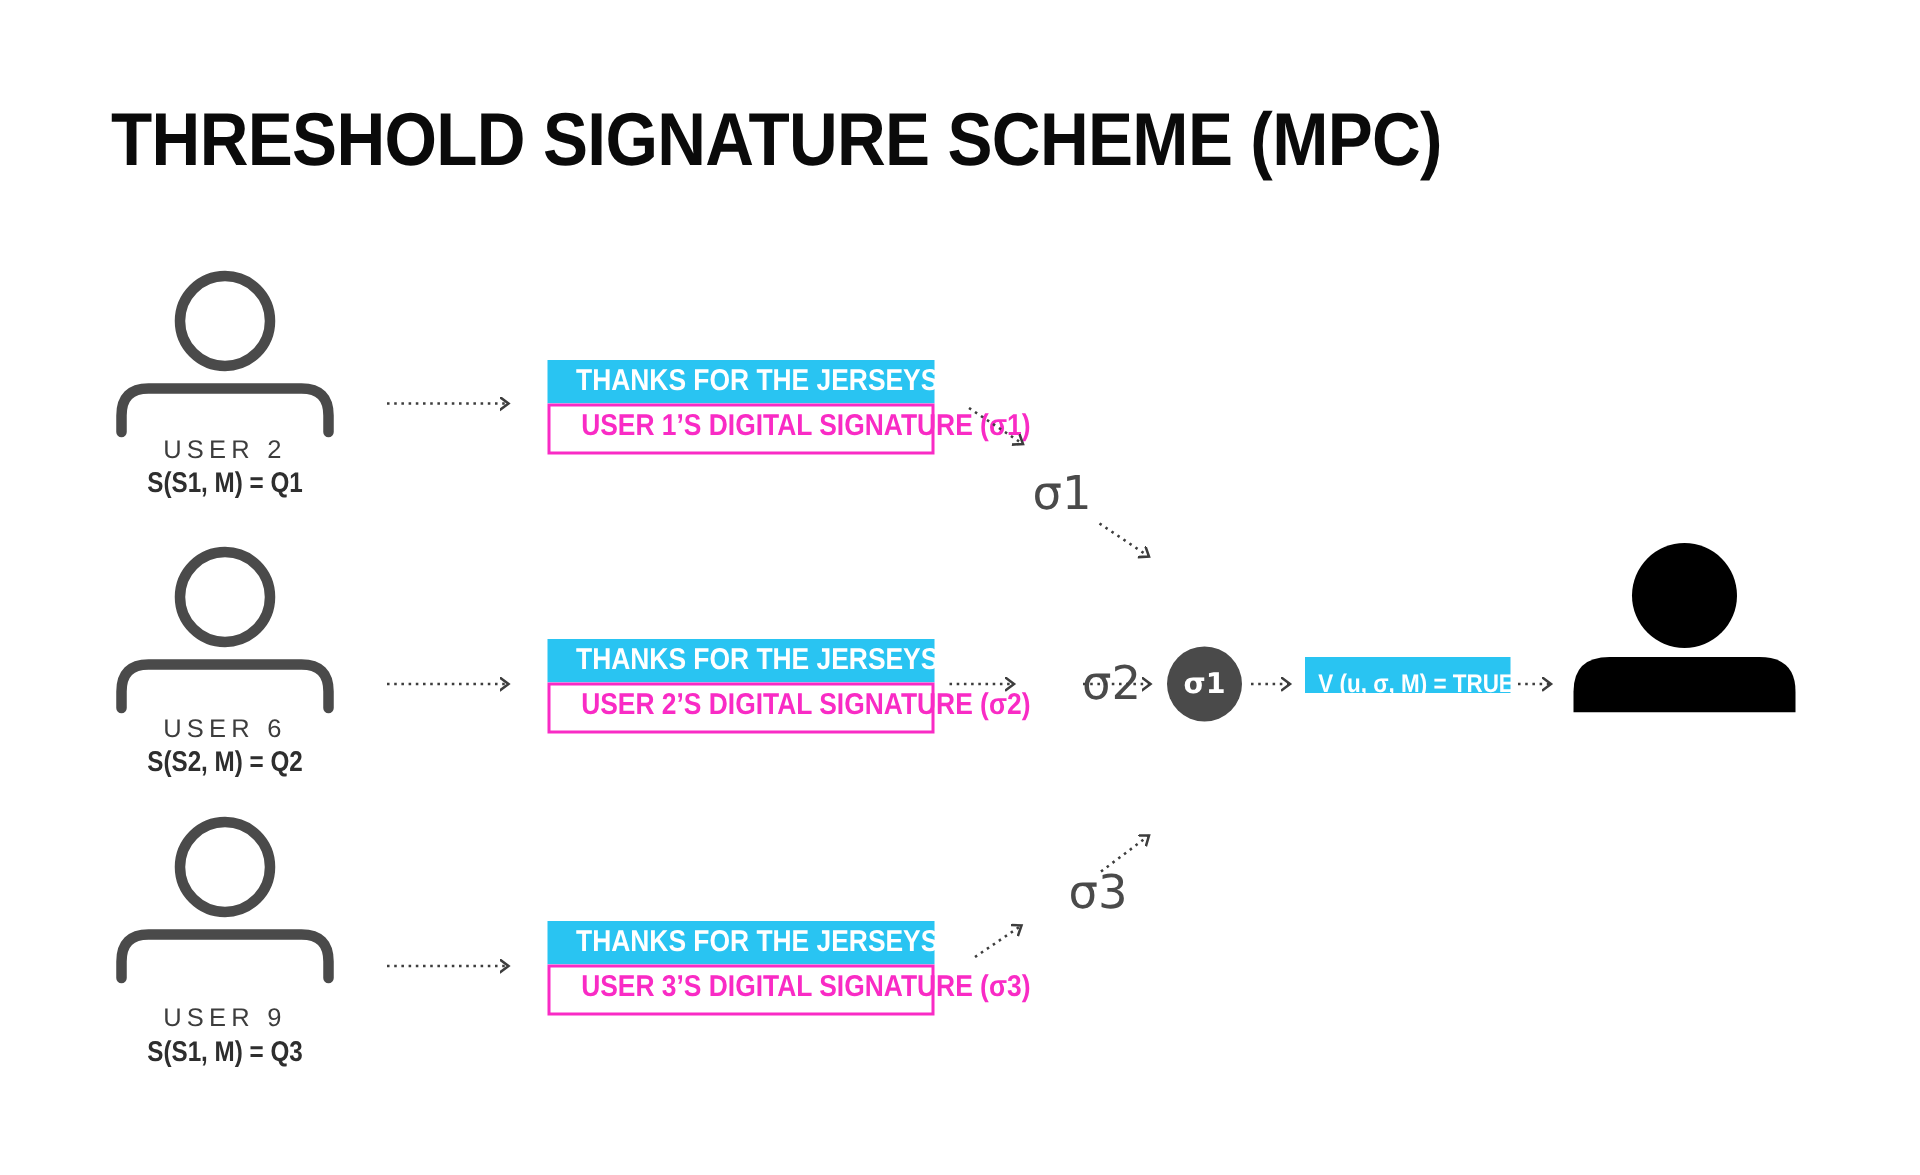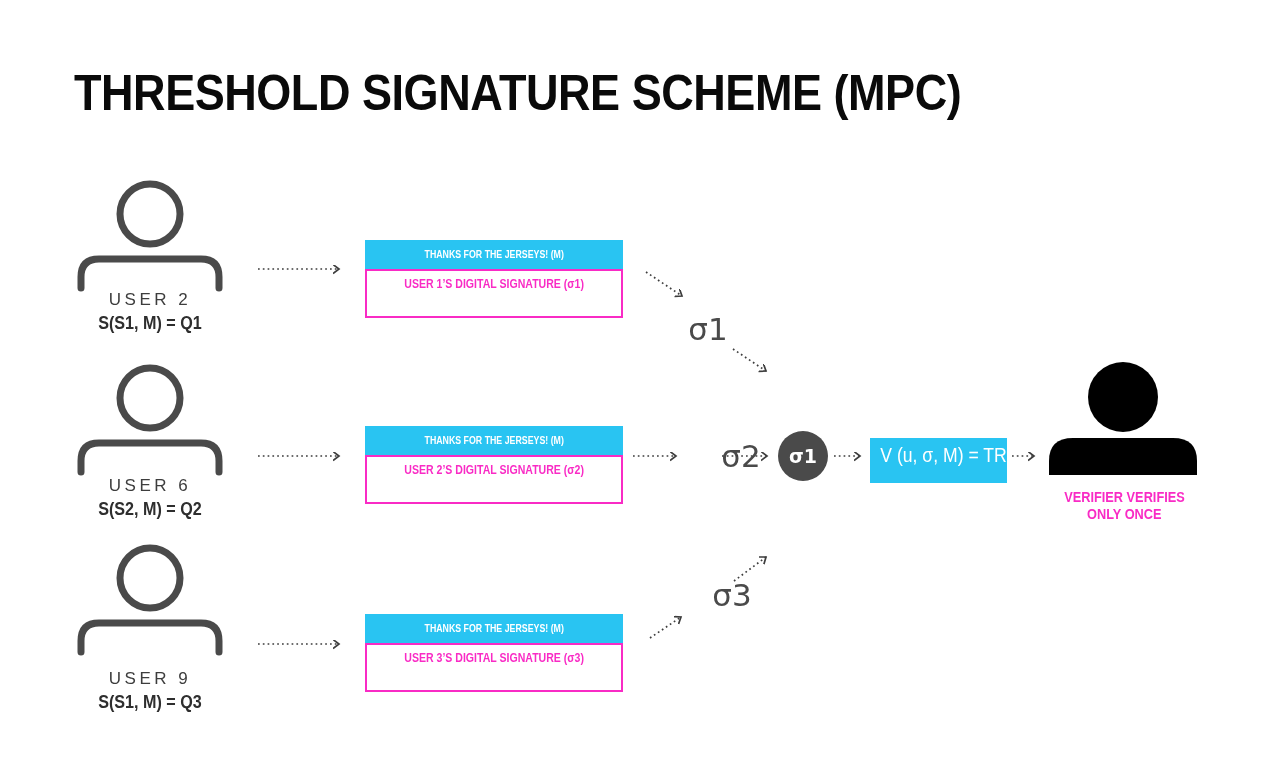--- a/index.html
+++ b/index.html
@@ -28,47 +28,47 @@
   }
   .user-formula{
     position:absolute;left:74px;width:152px;text-align:center;
     font-size:19px;font-weight:700;color:#2E2E2E;white-space:nowrap;
     transform:scaleX(0.85);transform-origin:center;
   }
 
   .msgbox{position:absolute;left:365px;width:258px;}
   .msg-header{
     height:29px;line-height:29px;background:var(--cyan);
-    color:#fff;text-align:center;font-size:10px;font-weight:700;white-space:nowrap;
+    color:#fff;text-align:center;font-size:20px;font-weight:700;white-space:nowrap;
   }
   .msg-header>span,.msg-sig>span,.vbox>span,.verifier-caption div>span{
     display:inline-block;transform:scaleX(0.88);transform-origin:center;white-space:nowrap;
   }
   .msg-sig{
-    height:49px;line-height:27px;background:#fff;border:2px solid var(--magenta);
-    color:var(--magenta);text-align:center;font-size:12px;font-weight:700;white-space:nowrap;
+    height:34px;line-height:27px;background:#fff;border:2px solid var(--magenta);
+    color:var(--magenta);text-align:center;font-size:20px;font-weight:700;white-space:nowrap;
   }
 
   .sigma{
     position:absolute;width:64px;height:40px;line-height:40px;text-align:center;
     font-family:"DejaVu Sans","Liberation Sans",sans-serif;
     font-size:31px;color:#4A4A4A;
   }
 
   .agg-circle{
     position:absolute;left:778px;top:431px;width:50px;height:50px;border-radius:50%;
     background:var(--dark);color:#fff;text-align:center;line-height:50px;
     font-family:"DejaVu Sans","Liberation Sans",sans-serif;
     font-size:19px;font-weight:700;
   }
 
   .vbox{
-    position:absolute;left:870px;top:438px;width:137px;height:45px;line-height:35px;
+    position:absolute;left:870px;top:438px;width:137px;height:24px;line-height:35px;
     background:var(--cyan);color:#fff;text-align:center;
-    font-size:20px;font-weight:400;white-space:nowrap;
+    font-size:17px;font-weight:700;white-space:nowrap;
   }
 
   .verifier-icon{position:absolute;left:1047px;top:362px;width:152px;height:113px;}
   .verifier-caption{
     position:absolute;left:1040px;top:489px;width:168px;text-align:center;
     color:var(--magenta);font-size:14.5px;font-weight:700;line-height:16.5px;
   }
 
   .arrows{position:absolute;left:0;top:0;pointer-events:none;}
 </style>
@@ -120,24 +120,20 @@
   <div class="sigma" style="left:700px;top:575px">σ3</div>
 
   <div class="agg-circle">σ1</div>
 
   <div class="vbox"><span>V (u, σ, M) = TRUE</span></div>
 
   <svg class="verifier-icon" viewBox="0 0 152 113">
     <circle cx="76" cy="35" r="35" fill="#000"></circle>
     <path d="M2 113 L2 99 Q2 76 26 76 L126 76 Q150 76 150 99 L150 113 Z" fill="#000"></path>
   </svg>
-  <div class="verifier-caption">
-    <div><span>VERIFIER VERIFIES</span></div>
-    <div><span>ONLY ONCE</span></div>
-  </div>
 
   <svg class="arrows" width="1280" height="783" viewBox="0 0 1280 783">
     <defs>
       <marker id="ah" markerWidth="12" markerHeight="12" refX="6" refY="4.5" orient="auto" markerUnits="userSpaceOnUse">
         <path d="M0 0 L6 4.5 L0 9" fill="none" stroke="#3D3D3D" stroke-width="1.7"></path>
       </marker>
     </defs>
     <g stroke="#3D3D3D" stroke-width="1.7" stroke-dasharray="1.7 3.1" fill="none">
       <line x1="258" y1="269" x2="339" y2="269" marker-end="url(#ah)"></line>
       <line x1="258" y1="456" x2="339" y2="456" marker-end="url(#ah)"></line>

